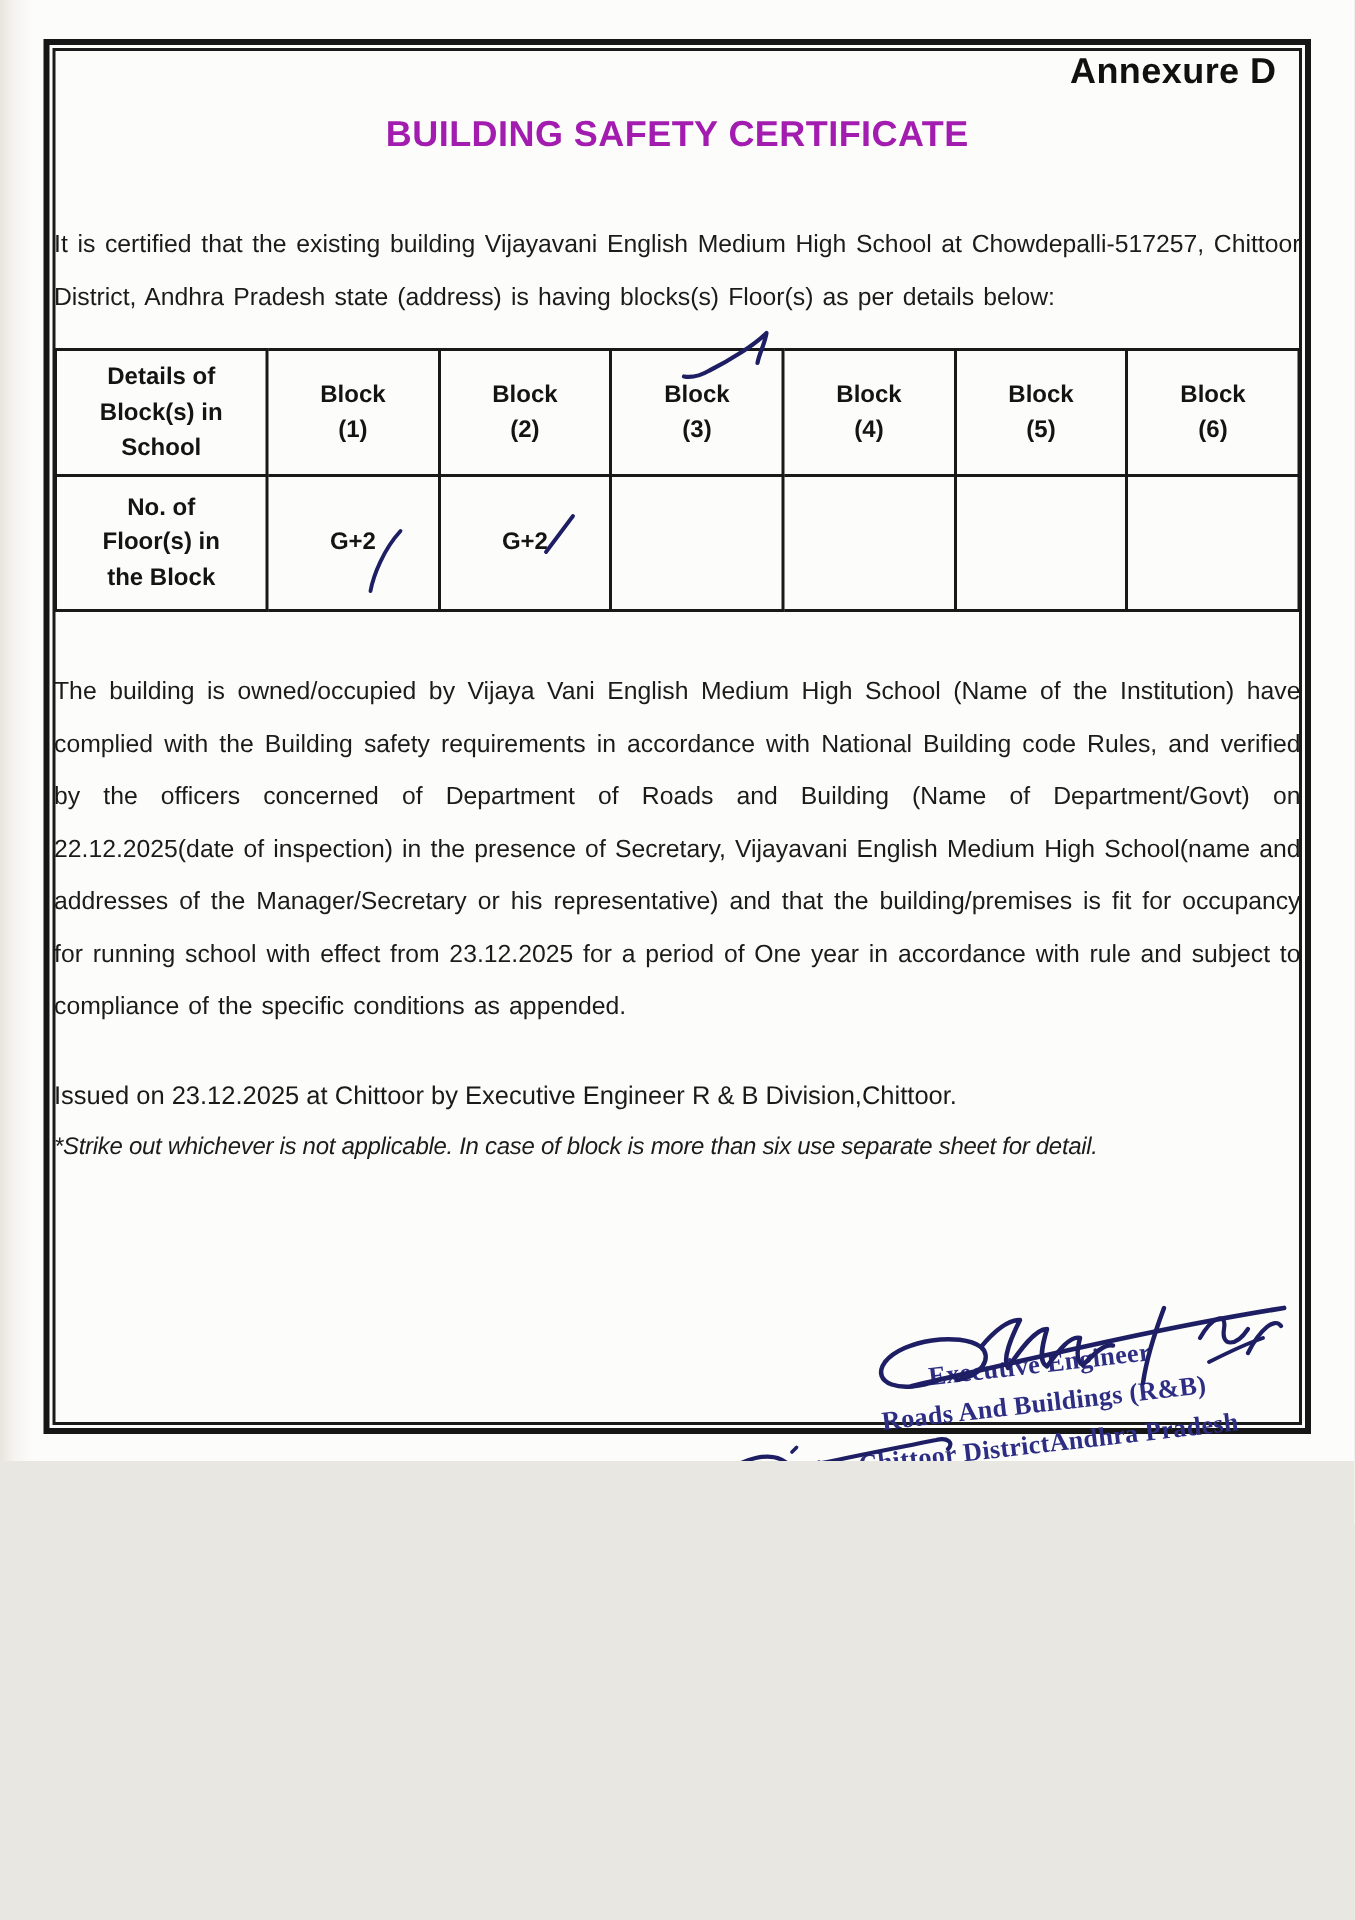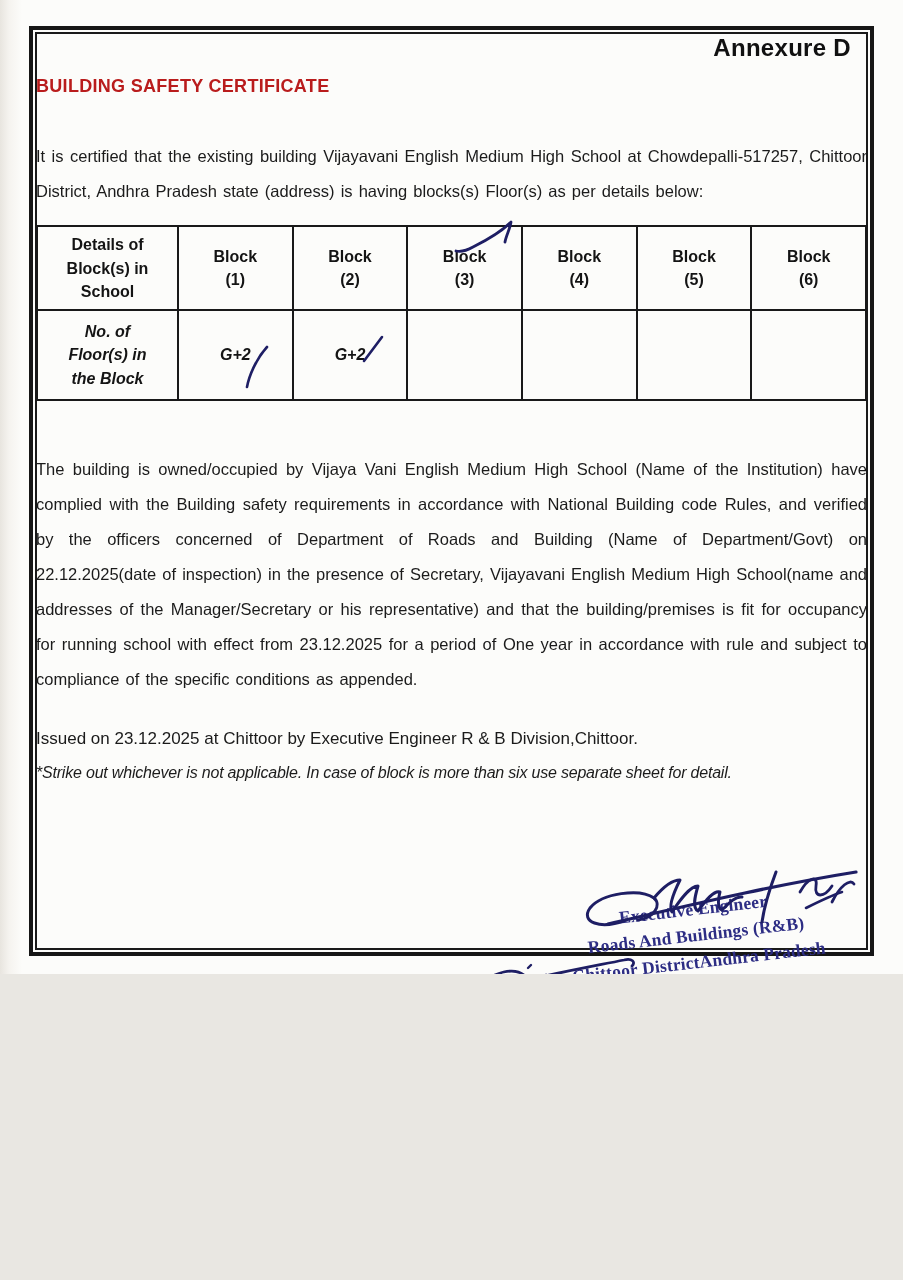--- a/index.html
+++ b/index.html
@@ -29,21 +29,22 @@
     position:absolute;inset:8px 16px;
     padding:0 20px;
   }
   .annexure{
     margin:26px 16px 0 0;
     text-align:right;
     font-size:24px;font-weight:bold;letter-spacing:.3px;color:#111;
   }
   .doc-title{
     margin-top:14px;
-    font-size:18px;font-weight:bold;letter-spacing:.3px;color:#b91c1c;
+    text-align:center;
+    font-size:24px;font-weight:bold;letter-spacing:.3px;color:#a21caf;
   }
   .meta-row{
     display:flex;justify-content:space-between;align-items:baseline;
     margin-top:58px;
     font-size:17px;
   }
   .meta-row b{font-weight:bold;color:#121212;}
   .para{
     text-align:justify;
     font-size:16.5px;
@@ -61,26 +62,26 @@
   .block-table th,.block-table td{
     border:2.5px solid #191919;
     text-align:center;vertical-align:middle;
     font-weight:bold;font-size:16px;line-height:1.45;
     white-space:pre-line;
     color:#141414;
     padding:6px 4px;
   }
   .block-table .col-first{width:15.8%;}
   .block-table thead th{height:62px;}
-  .block-table tbody td{height:76px;position:relative;font-style:italic;}
+  .block-table tbody td{height:76px;position:relative;}
   .gval{display:inline-block;}
   .cell-tick{position:absolute;pointer-events:none;}
   .tick1{left:58%;top:38%;}
   .tick2{left:60%;top:26%;}
-  .body-para{margin-top:51px;}
+  .body-para{margin-top:36px;}
   .issued{
     margin-top:32px;
     font-size:17px;color:#1a1a1a;
   }
   .footnote{
     margin-top:15px;
     font-style:italic;
     font-size:16px;color:#1c1c1c;
     letter-spacing:-0.2px;
   }

